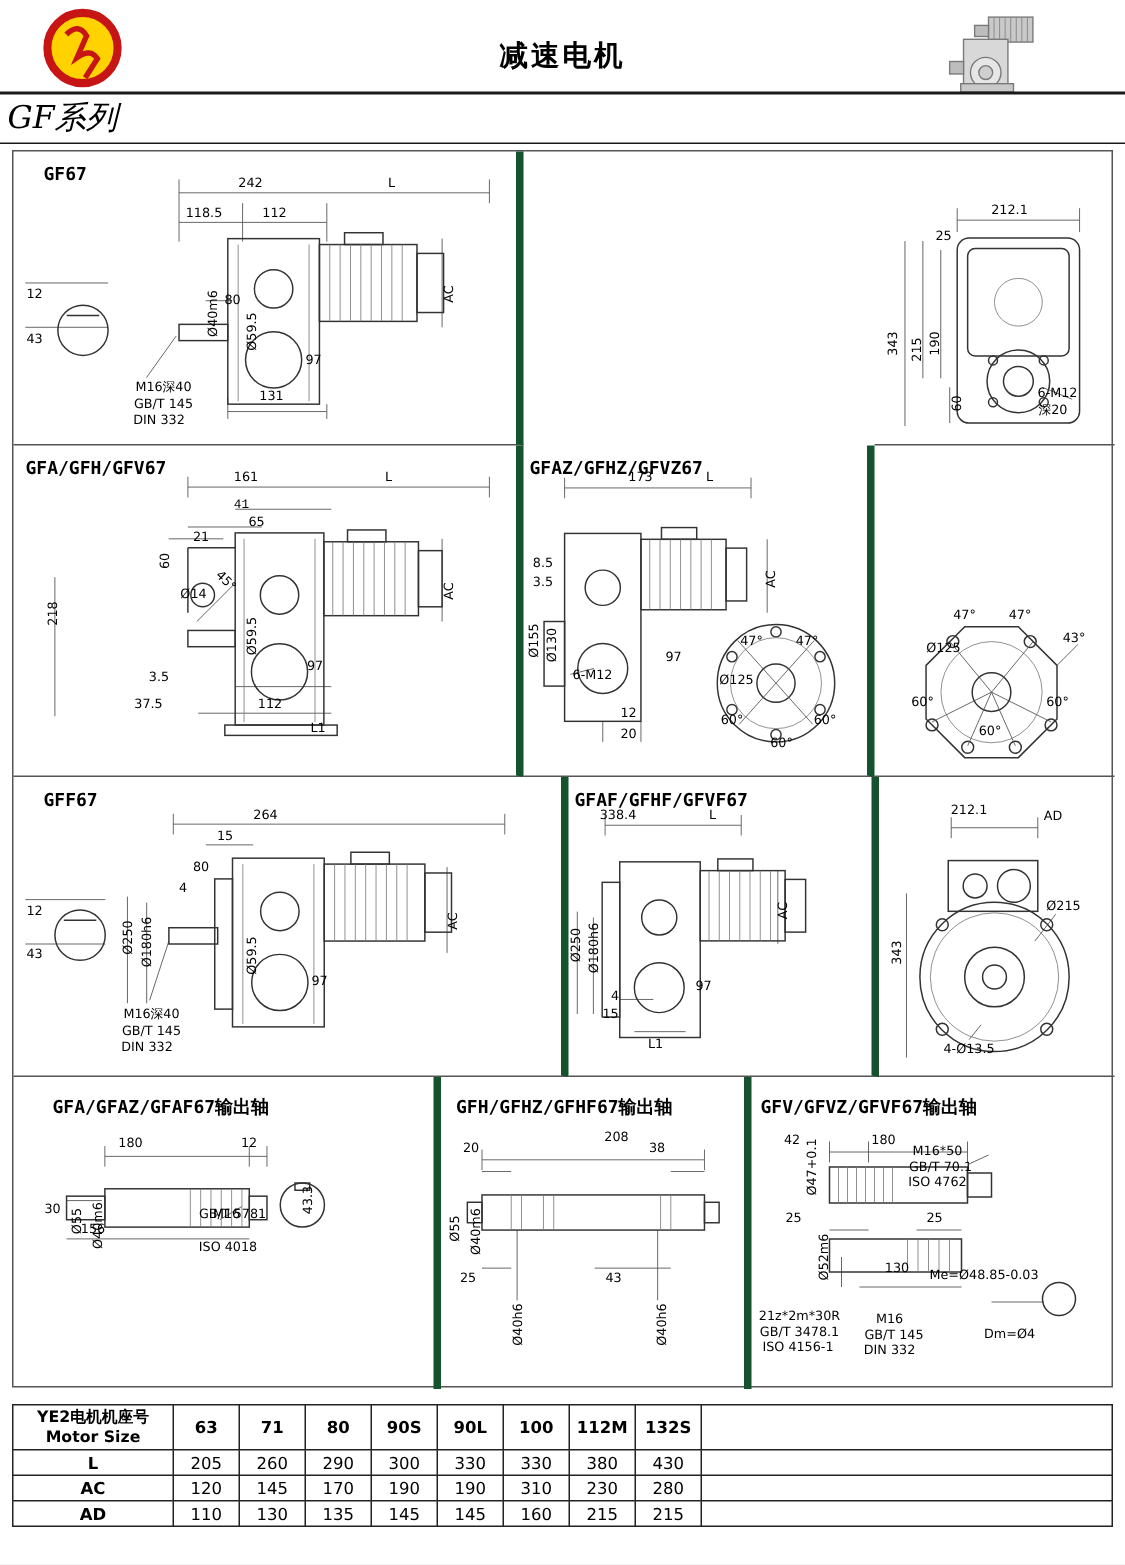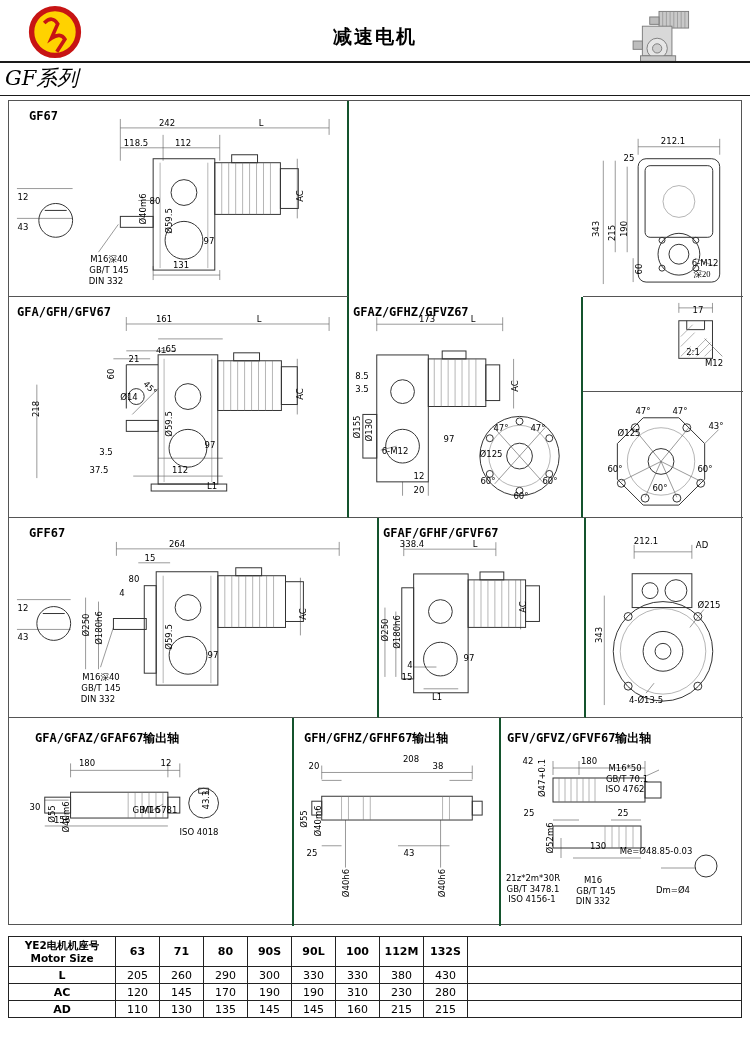--- a/index.html
+++ b/index.html
@@ -9,21 +9,21 @@
   .hdr-line{position:absolute;left:0;top:61px;width:750px;height:2px;background:#1a1a1a}
   .series-line{position:absolute;left:0;top:95px;width:750px;height:1px;background:#1a1a1a}
   .logo{position:absolute;left:28px;top:5px;width:54px;height:54px}
   .brand{position:absolute;left:94px;top:12px;font-family:"DejaVu Serif",serif;font-style:italic;font-weight:bold;
          font-size:31px;color:#1c7d1c;letter-spacing:1px}
   .doc-title{position:absolute;left:50%;top:24px;transform:translateX(-50%);font-size:19px;font-weight:bold;letter-spacing:2px}
   .corner-icon{position:absolute;right:52px;top:4px;width:78px;height:74px}
   .series{position:absolute;left:5px;top:64px;font-family:"DejaVu Serif",serif;font-style:italic;font-size:21px}
   .sheet{position:absolute;left:8px;top:100px;width:734px;height:825px;border:1px solid #555}
   .panel{position:absolute;overflow:hidden}
-  .br{border-right:2px solid #14532d}
+  .br{border-right:5px solid #14532d}
   .bb{border-bottom:1px solid #555}
   .panel>svg{position:absolute;left:0;top:0;width:100%;height:100%;z-index:1}
   .ptitle{position:absolute;font-family:"DejaVu Sans Mono",monospace;font-weight:bold;font-size:12px;white-space:nowrap;z-index:3}
   .dlabel{position:absolute;font-size:8.5px;line-height:1;white-space:nowrap;z-index:2;transform:translate(-50%,-50%)}
   .draw{stroke:#333;fill:none;stroke-width:1}
   .thin{stroke:#777;fill:none;stroke-width:.55}
   .dim{stroke:#555;fill:none;stroke-width:.6}
   table.mt{position:absolute;left:8px;top:936px;width:734px;border-collapse:collapse;table-layout:fixed;z-index:4}
   .mt th,.mt td{border:1px solid #222;font-size:11px;text-align:center;height:17px;font-weight:normal;padding:0;background:#fff}
   .mt tr:first-child th{font-weight:bold;height:30px}
@@ -106,21 +106,21 @@
         </g>
         <circle cx="96" cy="101" r="16" class="thin"></circle>
       </svg>
     <span class="dlabel" style="left: 90px; top: 40px;">212.1</span>
         <span class="dlabel" style="left: 46px; top: 57px;">25</span>
         <span class="dlabel" style="left: 13px; top: 128px; transform: translate(-50%, -50%) rotate(-90deg);">343</span>
         <span class="dlabel" style="left: 29px; top: 132px; transform: translate(-50%, -50%) rotate(-90deg);">215</span>
         <span class="dlabel" style="left: 41px; top: 128px; transform: translate(-50%, -50%) rotate(-90deg);">190</span>
         <span class="dlabel" style="left: 56px; top: 168px; transform: translate(-50%, -50%) rotate(-90deg);">60</span>
         <span class="dlabel" style="left: 122px; top: 162px;">6-M12</span>
-        <span class="dlabel" style="left: 119px; top: 173px; font-family: Liberation Serif, serif;">深20</span>
+        <span class="dlabel" style="left: 119px; top: 173px;">深20</span>
       </div>
 
     <div class="panel br bb" style="left:0;top:196px;width:340px;height:221px">
       <span class="ptitle" style="left:8px;top:8px">GFA/GFH/GFV67</span>
       <svg viewBox="0 0 340 221">
         <path class="dim" d="M118 27 H322 M118 20 V34 M322 20 V34 M150 42 H215 M118 54 H168 M105 62 H142 M28 88 V182 M290 62 V118 M150 92 l-26 26 M150 162 H215 M125 180 H215"></path>
         <g class="draw">
           <circle cx="128" cy="100" r="8"></circle>
           <path d="M118 68 h32 M118 68 v44"></path>
           <rect x="150" y="58" width="60" height="130"></rect>
@@ -129,21 +129,21 @@
           <rect x="118" y="124" width="32" height="11"></rect>
           <rect x="210" y="64" width="64" height="50"></rect>
           <rect x="274" y="70" width="16" height="38"></rect>
           <rect x="226" y="56" width="26" height="8"></rect>
           <rect x="143" y="188" width="76" height="7"></rect>
         </g>
         <path class="thin" d="M216 64 V114 M223 64 V114 M230 64 V114 M237 64 V114 M244 64 V114 M251 64 V114 M258 64 V114 M265 64 V114 M156 62 V186 M204 62 V186"></path>
       </svg>
     <span class="dlabel" style="left: 155px; top: 22px;">161</span>
         <span class="dlabel" style="left: 250px; top: 22px;">L</span>
-        <span class="dlabel" style="left: 152px; top: 54px; font-family: Liberation Mono, monospace;">41</span>
+        <span class="dlabel" style="left: 152px; top: 40px; font-family: Liberation Mono, monospace;">41</span>
         <span class="dlabel" style="left: 162px; top: 52px;">65</span>
         <span class="dlabel" style="left: 125px; top: 62px;">21</span>
         <span class="dlabel" style="left: 102px; top: 77px; transform: translate(-50%, -50%) rotate(-90deg);">60</span>
         <span class="dlabel" style="left: 120px; top: 100px;">Ø14</span>
         <span class="dlabel" style="left: 141px; top: 91px; transform: translate(-50%, -50%) rotate(45deg);">45°</span>
         <span class="dlabel" style="left: 27px; top: 112px; transform: translate(-50%, -50%) rotate(-90deg);">218</span>
         <span class="dlabel" style="left: 160px; top: 127px; transform: translate(-50%, -50%) rotate(-90deg);">Ø59.5</span>
         <span class="dlabel" style="left: 201px; top: 148px;">97</span>
         <span class="dlabel" style="left: 97px; top: 155px;">3.5</span>
         <span class="dlabel" style="left: 90px; top: 173px;">37.5</span>
@@ -189,33 +189,20 @@
         <span class="dlabel" style="left: 70px; top: 179px;">12</span>
         <span class="dlabel" style="left: 70px; top: 193px;">20</span>
         <span class="dlabel" style="left: 152px; top: 131px;">47°</span>
         <span class="dlabel" style="left: 189px; top: 131px;">47°</span>
         <span class="dlabel" style="left: 142px; top: 157px;">Ø125</span>
         <span class="dlabel" style="left: 139px; top: 184px;">60°</span>
         <span class="dlabel" style="left: 201px; top: 184px;">60°</span>
         <span class="dlabel" style="left: 172px; top: 199px;">60°</span>
       </div>
 
-    <div class="panel bb" style="left:574px;top:196px;width:160px;height:95px">
-      <svg viewBox="0 0 160 95">
-        <g class="draw">
-          <rect x="96" y="24" width="34" height="38"></rect>
-          <path d="M104 24 v9 h18 v-9"></path>
-        </g>
-        <path class="thin" d="M98 60 l10 -10 M98 50 l14 -14 M98 40 l12 -12 M106 60 l18 -18 M114 60 l14 -14 M122 60 l7 -7"></path>
-        <path class="dim" d="M96 11 H130 M96 6 V16 M130 6 V16 M122 42 L140 60"></path>
-      </svg>
-    <span class="dlabel" style="left: 115px; top: 13px;">17</span>
-        <span class="dlabel" style="left: 110px; top: 55px;">2:1</span>
-        <span class="dlabel" style="left: 131px; top: 66px;">M12</span>
-      </div>
 
     <div class="panel bb" style="left:574px;top:291px;width:160px;height:126px">
       <svg viewBox="0 0 160 126">
         <g class="draw">
           <polygon points="122,88 96,114 60,114 34,88 34,52 60,26 96,26 122,52"></polygon>
           <circle cx="78" cy="70" r="13"></circle>
           <circle cx="52" cy="36" r="4"></circle>
             <circle cx="104" cy="36" r="4"></circle>
             <circle cx="38" cy="92" r="4"></circle>
           <circle cx="118" cy="92" r="4"></circle>
@@ -332,21 +319,21 @@
         <path class="thin" d="M120 74 V100 M127 74 V100 M134 74 V100 M141 74 V100 M148 74 V100 M155 74 V100"></path>
       </svg>
     <span class="dlabel" style="left: 78px; top: 45px;">180</span>
         <span class="dlabel" style="left: 157px; top: 45px;">12</span>
         <span class="dlabel" style="left: 26px; top: 89px;">30</span>
         <span class="dlabel" style="left: 53px; top: 102px;">156</span>
         <span class="dlabel" style="left: 43px; top: 96px; transform: translate(-50%, -50%) rotate(-90deg);">Ø55</span>
         <span class="dlabel" style="left: 57px; top: 99px; transform: translate(-50%, -50%) rotate(-90deg);">Ø40m6</span>
         <span class="dlabel" style="left: 142px; top: 92px;">M16</span>
         <span class="dlabel" style="left: 146px; top: 92px;">GB/T 5781</span>
-        <span class="dlabel" style="left: 143px; top: 114px; margin-left: 47px;">ISO 4018</span>
+        <span class="dlabel" style="left: 143px; top: 114px;">ISO 4018</span>
         <span class="dlabel" style="left: 197px; top: 82px; transform: translate(-50%, -50%) rotate(-90deg);">43.3</span>
       </div>
 
     <div class="panel br" style="left:285px;top:617px;width:207px;height:208px">
       <span class="ptitle" style="left:10px;top:12px">GFH/GFHZ/GFHF67输出轴</span>
       <svg viewBox="0 0 207 208">
         <path class="dim" d="M28 54 H180 M28 47 V61 M180 47 V61 M28 62 H48 M157 62 H180 M28 128 H48 M105 128 H157 M52 102 V150 M148 102 V150"></path>
         <g class="draw">
           <rect x="28" y="78" width="152" height="24"></rect>
           <rect x="18" y="83" width="10" height="14"></rect>

